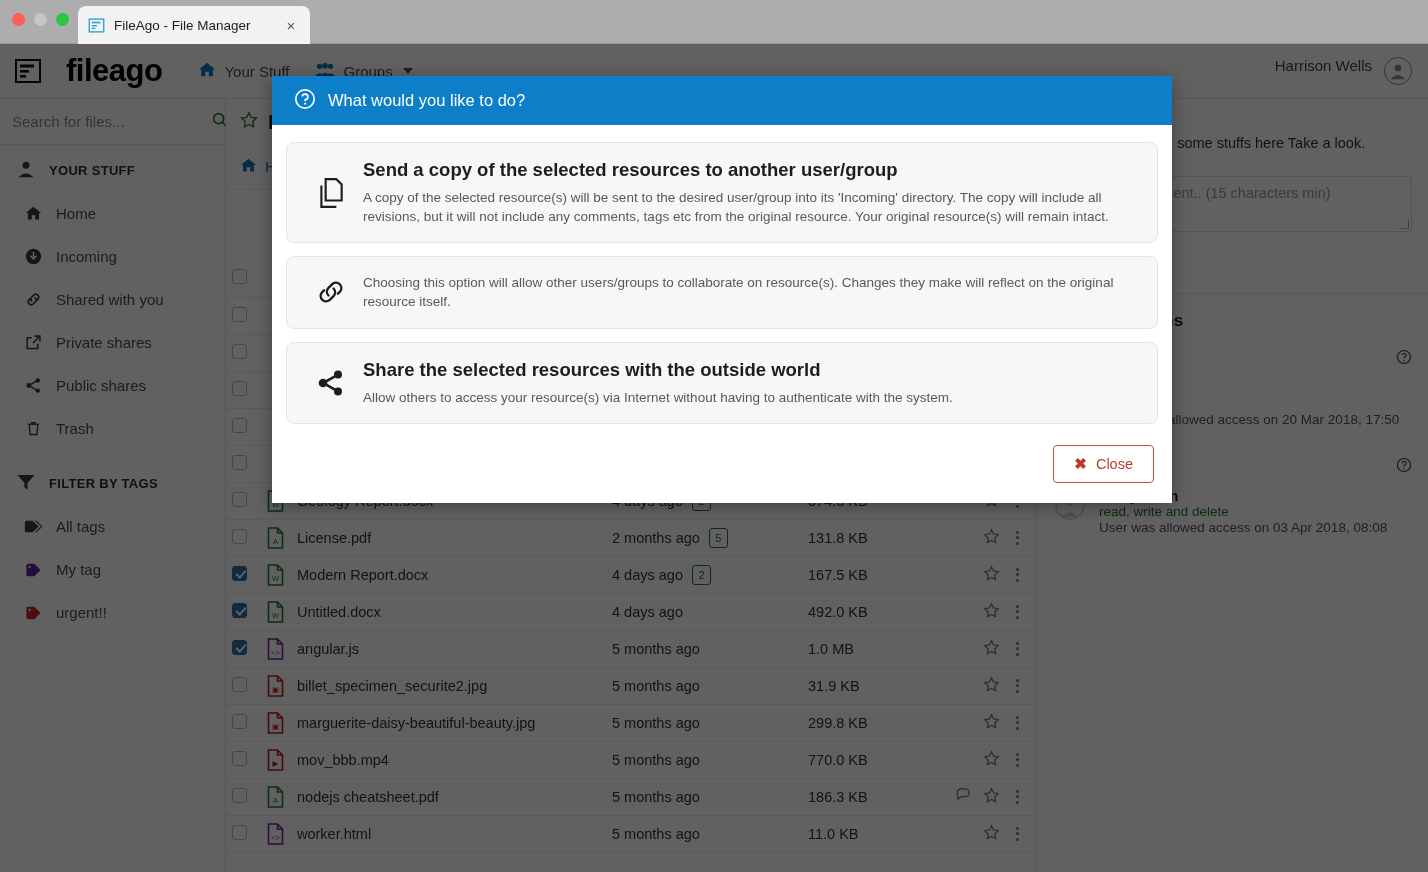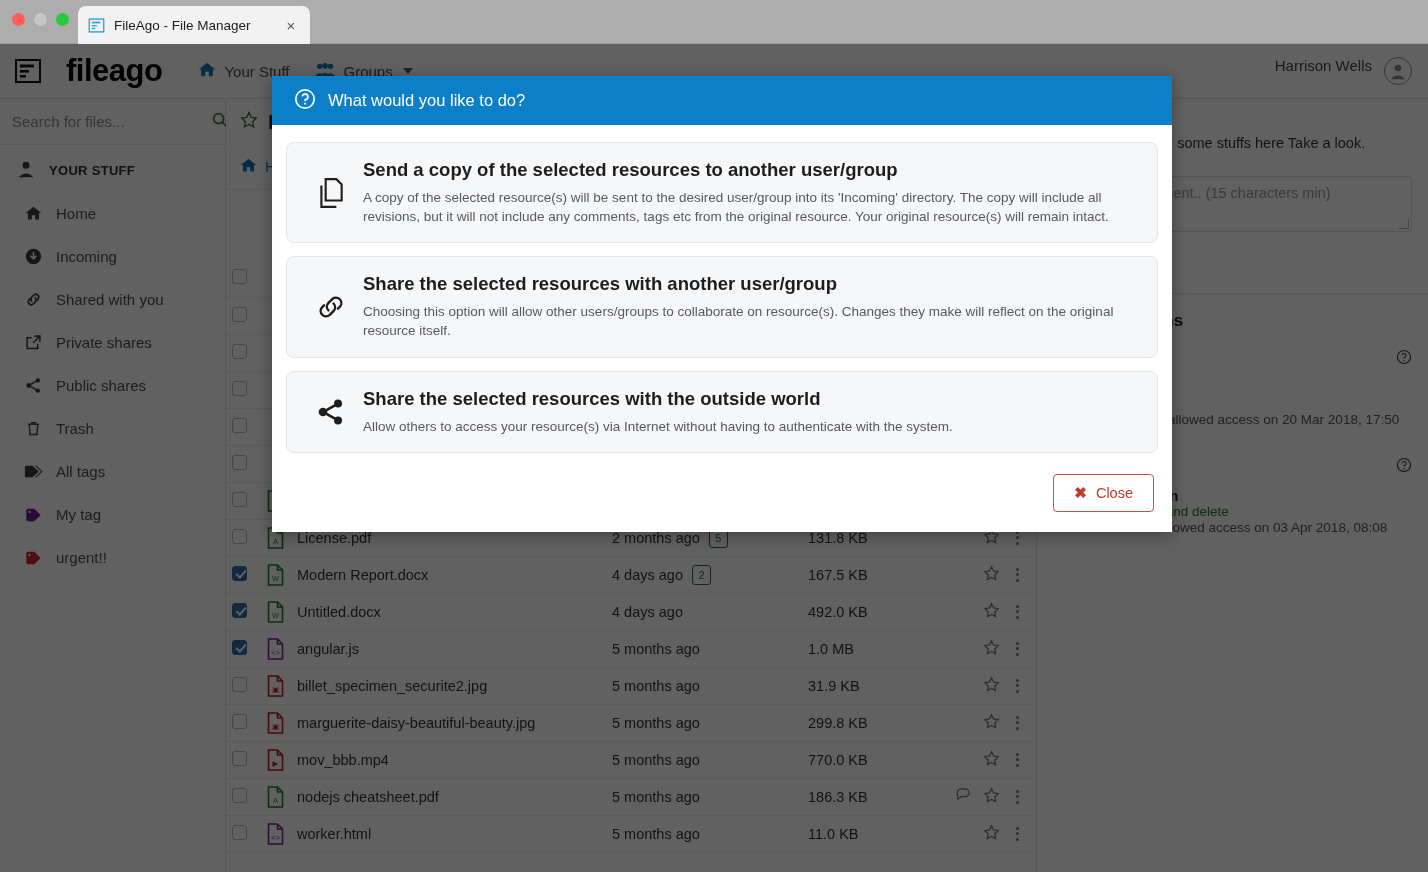--- a/index.html
+++ b/index.html
@@ -317,20 +317,26 @@
         <span class="ico">
             <svg viewBox="0 0 20 20" width="17" height="17" fill="none" stroke="#3a3a3a" stroke-width="1.6">
               <path d="M3.5 5 H16.5"></path>
               <path d="M8 5 V3.2 H12 V5"></path>
               <path d="M5 5 L5.9 17 H14.1 L15 5"></path>
             </svg>
           </span>
         <span>Trash</span>
       </div>
 
+      <div class="side-section" style="padding-top:22px;">
+        <span><svg viewBox="0 0 20 20" width="20" height="20" fill="#3a3a3a">
+              <path d="M1.5 3 H18.5 L11.6 11 V17.5 L8.4 15.4 V11 Z"></path>
+            </svg></span>
+        <span>FILTER BY TAGS</span>
+      </div>
 
       <div class="side-item">
         <span class="ico">
             <svg viewBox="0 0 22 18" width="19" height="17" fill="#3a3a3a">
               <path d="M1 4 a1.8 1.8 0 0 1 1.8-1.8 H10 L17 9 L10 15.8 H2.8 A1.8 1.8 0 0 1 1 14 Z"></path>
               <path d="M12.5 2.2 L19.8 9 L12.5 15.8 L14.5 15.8 L21.5 9 L14.5 2.2 Z"></path>
             </svg>
           </span>
         <span>All tags</span>
       </div>
@@ -912,21 +918,20 @@
       </div>
 
       <div class="opt">
         <span class="opt-ico">
           <svg viewBox="0 0 30 30" width="30" height="30" fill="none" stroke="#1d1d1d" stroke-width="2.4" stroke-linecap="round">
               <path d="M12.5 18.5 a5.4 5.4 0 0 1 0-7.6 l4-4 a5.4 5.4 0 0 1 7.6 7.6 l-2.2 2.2"></path>
               <path d="M17.5 11.5 a5.4 5.4 0 0 1 0 7.6 l-4 4 a5.4 5.4 0 0 1-7.6-7.6 l2.2-2.2"></path>
             </svg>
         </span>
         <span class="opt-txt">
-          <span class="opt-title" style="display:block">Share the selected resources with another user/group</span>
           <span class="opt-desc" style="display:block">Choosing this option will allow other users/groups to collaborate on resource(s). Changes they make will reflect on the original resource itself.</span>
         </span>
       </div>
 
       <div class="opt">
         <span class="opt-ico">
           <svg viewBox="0 0 30 30" width="30" height="30" fill="#1d1d1d">
               <circle cx="22" cy="6.5" r="4"></circle>
               <circle cx="22" cy="23.5" r="4"></circle>
               <circle cx="7" cy="15" r="4.3"></circle>

